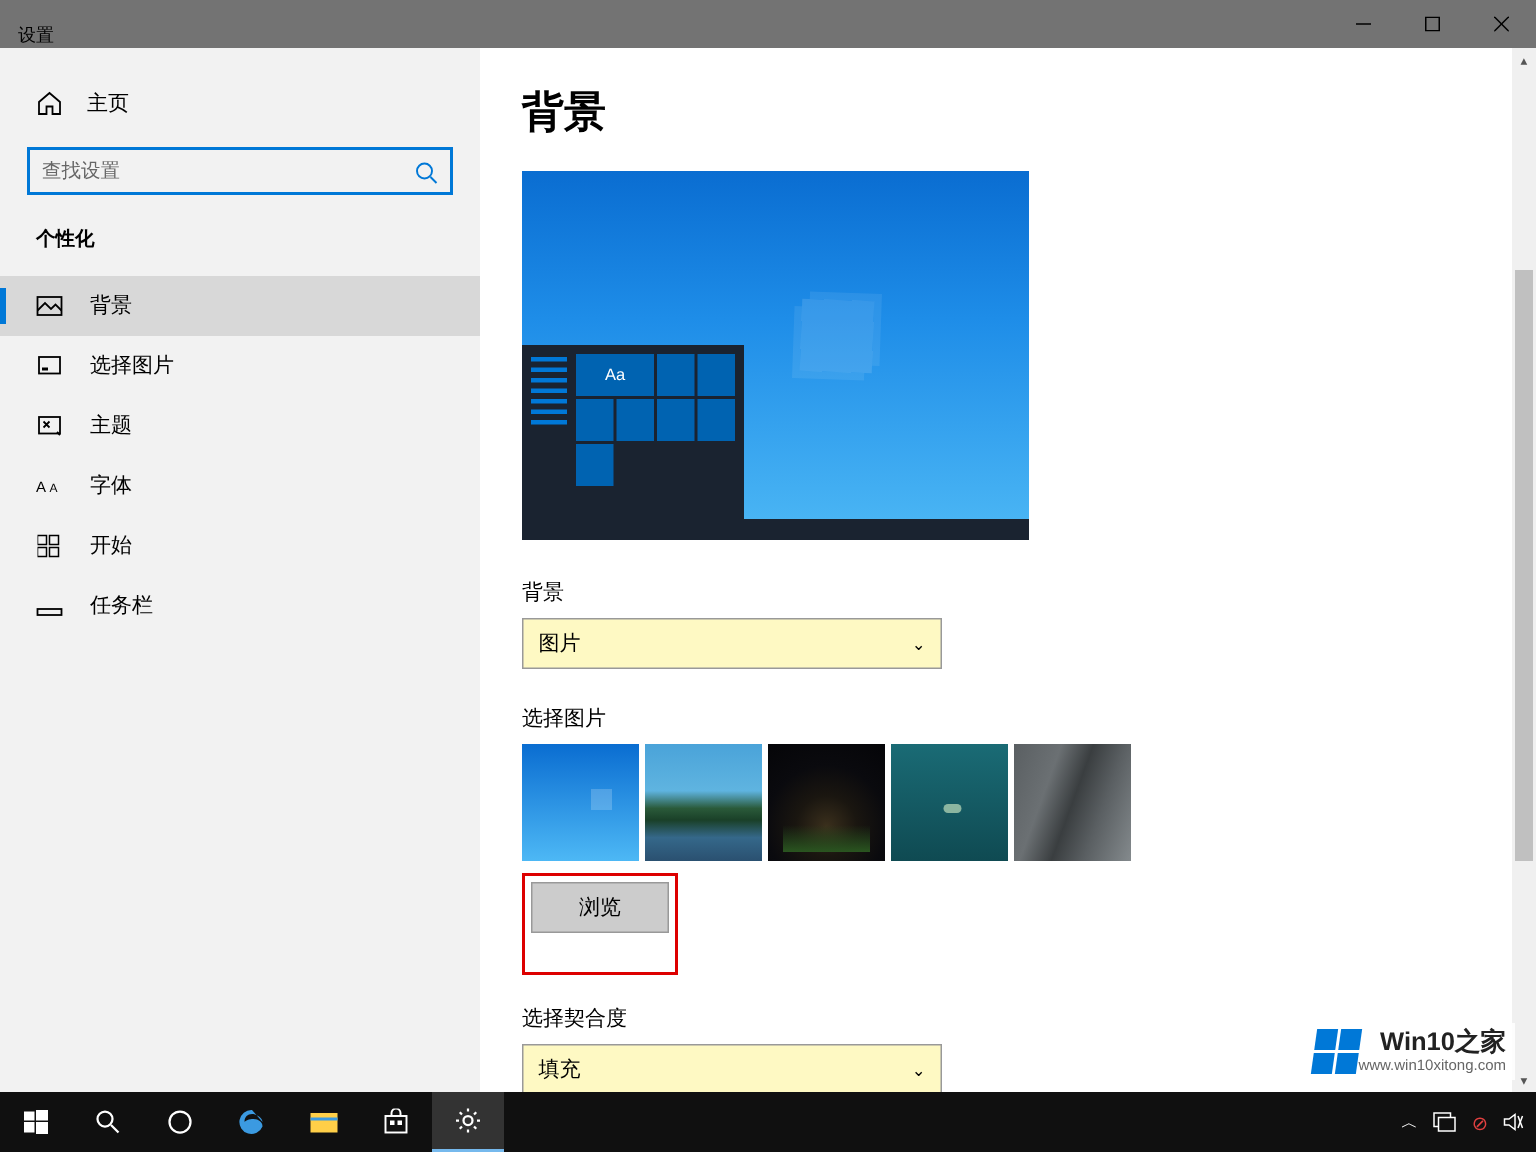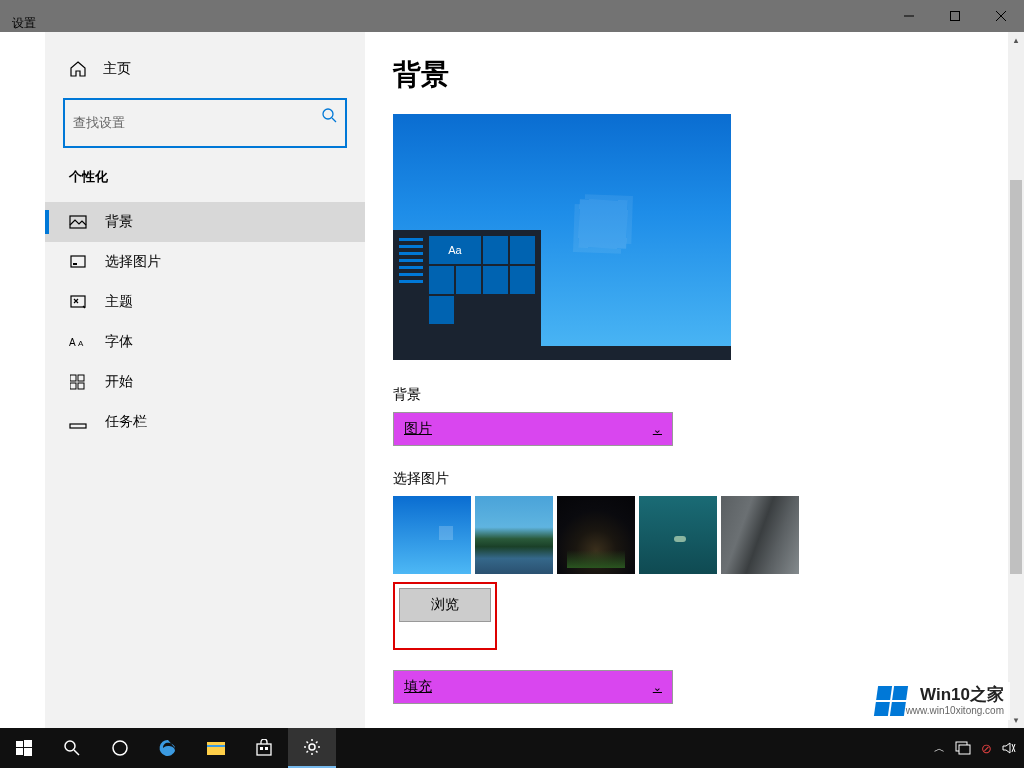--- a/index.html
+++ b/index.html
@@ -6,25 +6,25 @@
 body { width: 1024px; height: 768px; overflow: hidden; background: #fff; position: relative; }
 
 
 .titlebar { height: 32px; background: #737373; display: flex; align-items: flex-end; padding-left: 12px; position: relative; }
 .titlebar-title { font-size: 12px; color: #000; }
 .window-controls { position: absolute; right: 0; top: 0; display: flex; }
 .win-btn { width: 46px; height: 32px; display: flex; align-items: center; justify-content: center; }
 .win-btn svg { width: 10px; height: 10px; }
 
 
-.app-body { display: flex; height: calc(100% - 40px); padding-left: 45px; }
+.app-body { display: flex; height: calc(100% - 40px); }
 .sidebar { width: 320px; background: #f2f2f2; padding-top: 20px; }
 .home-row { display: flex; align-items: center; gap: 16px; padding: 8px 24px; margin-bottom: 12px; }
 .home-row span { font-size: 14px; }
-.search-box { margin: 0 18px 20px 18px; border: 2px solid #0078d7; height: 50px; display: flex; align-items: center; padding: 0 8px; background: #fff0; position: relative; }
+.search-box { margin: 0 18px 20px 18px; border: 2px solid #0078d7; height: 32px; display: flex; align-items: center; padding: 0 8px; background: #fff0; position: relative; }
 .search-box .ph { color: #666; font-size: 13px; }
 .search-box .mag { position: absolute; right: 8px; top: 7px; color: #0078d7; }
 .category { font-size: 13px; font-weight: bold; padding: 0 24px 16px 24px; }
 .nav-item { display: flex; align-items: center; gap: 18px; padding: 11px 24px; font-size: 14px; position: relative; }
 .nav-item.active { background: #d8d8d8; }
 .nav-item.active::before { content:""; position: absolute; left:0; top:8px; bottom:8px; width:4px; background:#0078d7; }
 .nav-icon { width: 18px; height: 18px; display: inline-flex; align-items: center; justify-content: center; }
 
 .content { flex: 1; padding: 24px 28px; position: relative; overflow: hidden; }
 .page-title { font-size: 28px; font-weight: 600; margin-bottom: 20px; }
@@ -35,21 +35,21 @@
 .mini-taskbar { position: absolute; bottom: 0; left: 0; right: 0; height: 14px; background: #1a2330; }
 .mini-start { position: absolute; bottom: 14px; left: 0; width: 148px; height: 116px; background: #1a2330; display: flex; }
 .mini-start-left { width: 36px; display:flex; flex-direction:column; justify-content:flex-start; gap:4px; padding:8px 6px; }
 .mini-start-left div { height: 3px; background: #0078d7; }
 .mini-tiles { flex:1; display:grid; grid-template-columns: repeat(4, 1fr); grid-auto-rows: 28px; gap:2px; padding:6px 6px 6px 0; }
 .tile { background: #0063b1; }
 .tile.wide { grid-column: span 2; display:flex; align-items:center; justify-content:center; color:#fff; font-size:11px; }
 .tile.sm { grid-column: span 1; }
 
 .label { font-size: 14px; margin-bottom: 8px; }
-.dropdown { width: 280px; height: 34px; border: 1px solid #999; display:flex; align-items:center; justify-content:space-between; padding: 0 10px; font-size: 14px; margin-bottom: 24px; background:#d946ef;text-decoration:underline; }
+.dropdown { width: 280px; height: 34px; border: 1px solid #999; display:flex; align-items:center; justify-content:space-between; padding: 0 10px; font-size: 14px; margin-bottom: 24px; background:#fef9c3; }
 .chev { font-size: 11px; }
 
 .thumbs { display:flex; gap:4px; margin-bottom: 8px; }
 .thumb { width: 78px; height: 78px; }
 .thumb.t1 { background: linear-gradient(to bottom, #0a6dd1, #4db8f5); position:relative; }
 .thumb.t1::after{content:"";position:absolute;right:18px;top:30px;width:14px;height:14px;background:rgba(255,255,255,0.2);}
 .thumb.t2 { background: linear-gradient(to bottom, #4aa3d9 0%, #5fb4e0 40%, #2a5a3a 55%, #1a4028 65%, #35688a 80%, #2a5070 100%); }
 .thumb.t3 { background: radial-gradient(circle at 50% 70%, #3a2f1c 0%, #1a1610 30%, #0a0a0e 60%, #050508 100%); position:relative; }
 .thumb.t3::before{content:"";position:absolute;bottom:6px;left:10px;width:58px;height:18px;background:linear-gradient(to top, #2a5520, transparent);}
 .thumb.t4 { background: linear-gradient(to bottom, #1a6b75 0%, #0f4a52 100%); position:relative; }
@@ -224,20 +224,21 @@
       <div class="thumb t3"></div>
       <div class="thumb t4"></div>
       <div class="thumb t5"></div>
     </div>
     <div class="browse-highlight">
       <div class="browse-btn">
         <span>浏览</span>
       </div>
     </div>
 
+    <div class="label">选择契合度</div>
     <div class="dropdown" style="margin-bottom:0">
       <span>填充</span>
       <span class="chev">⌄</span>
     </div>
   </div>
 </div>
 
 <div class="scrollbar-track">
   <div class="scroll-arrow">▴</div>
   <div class="scroll-thumb"></div>

